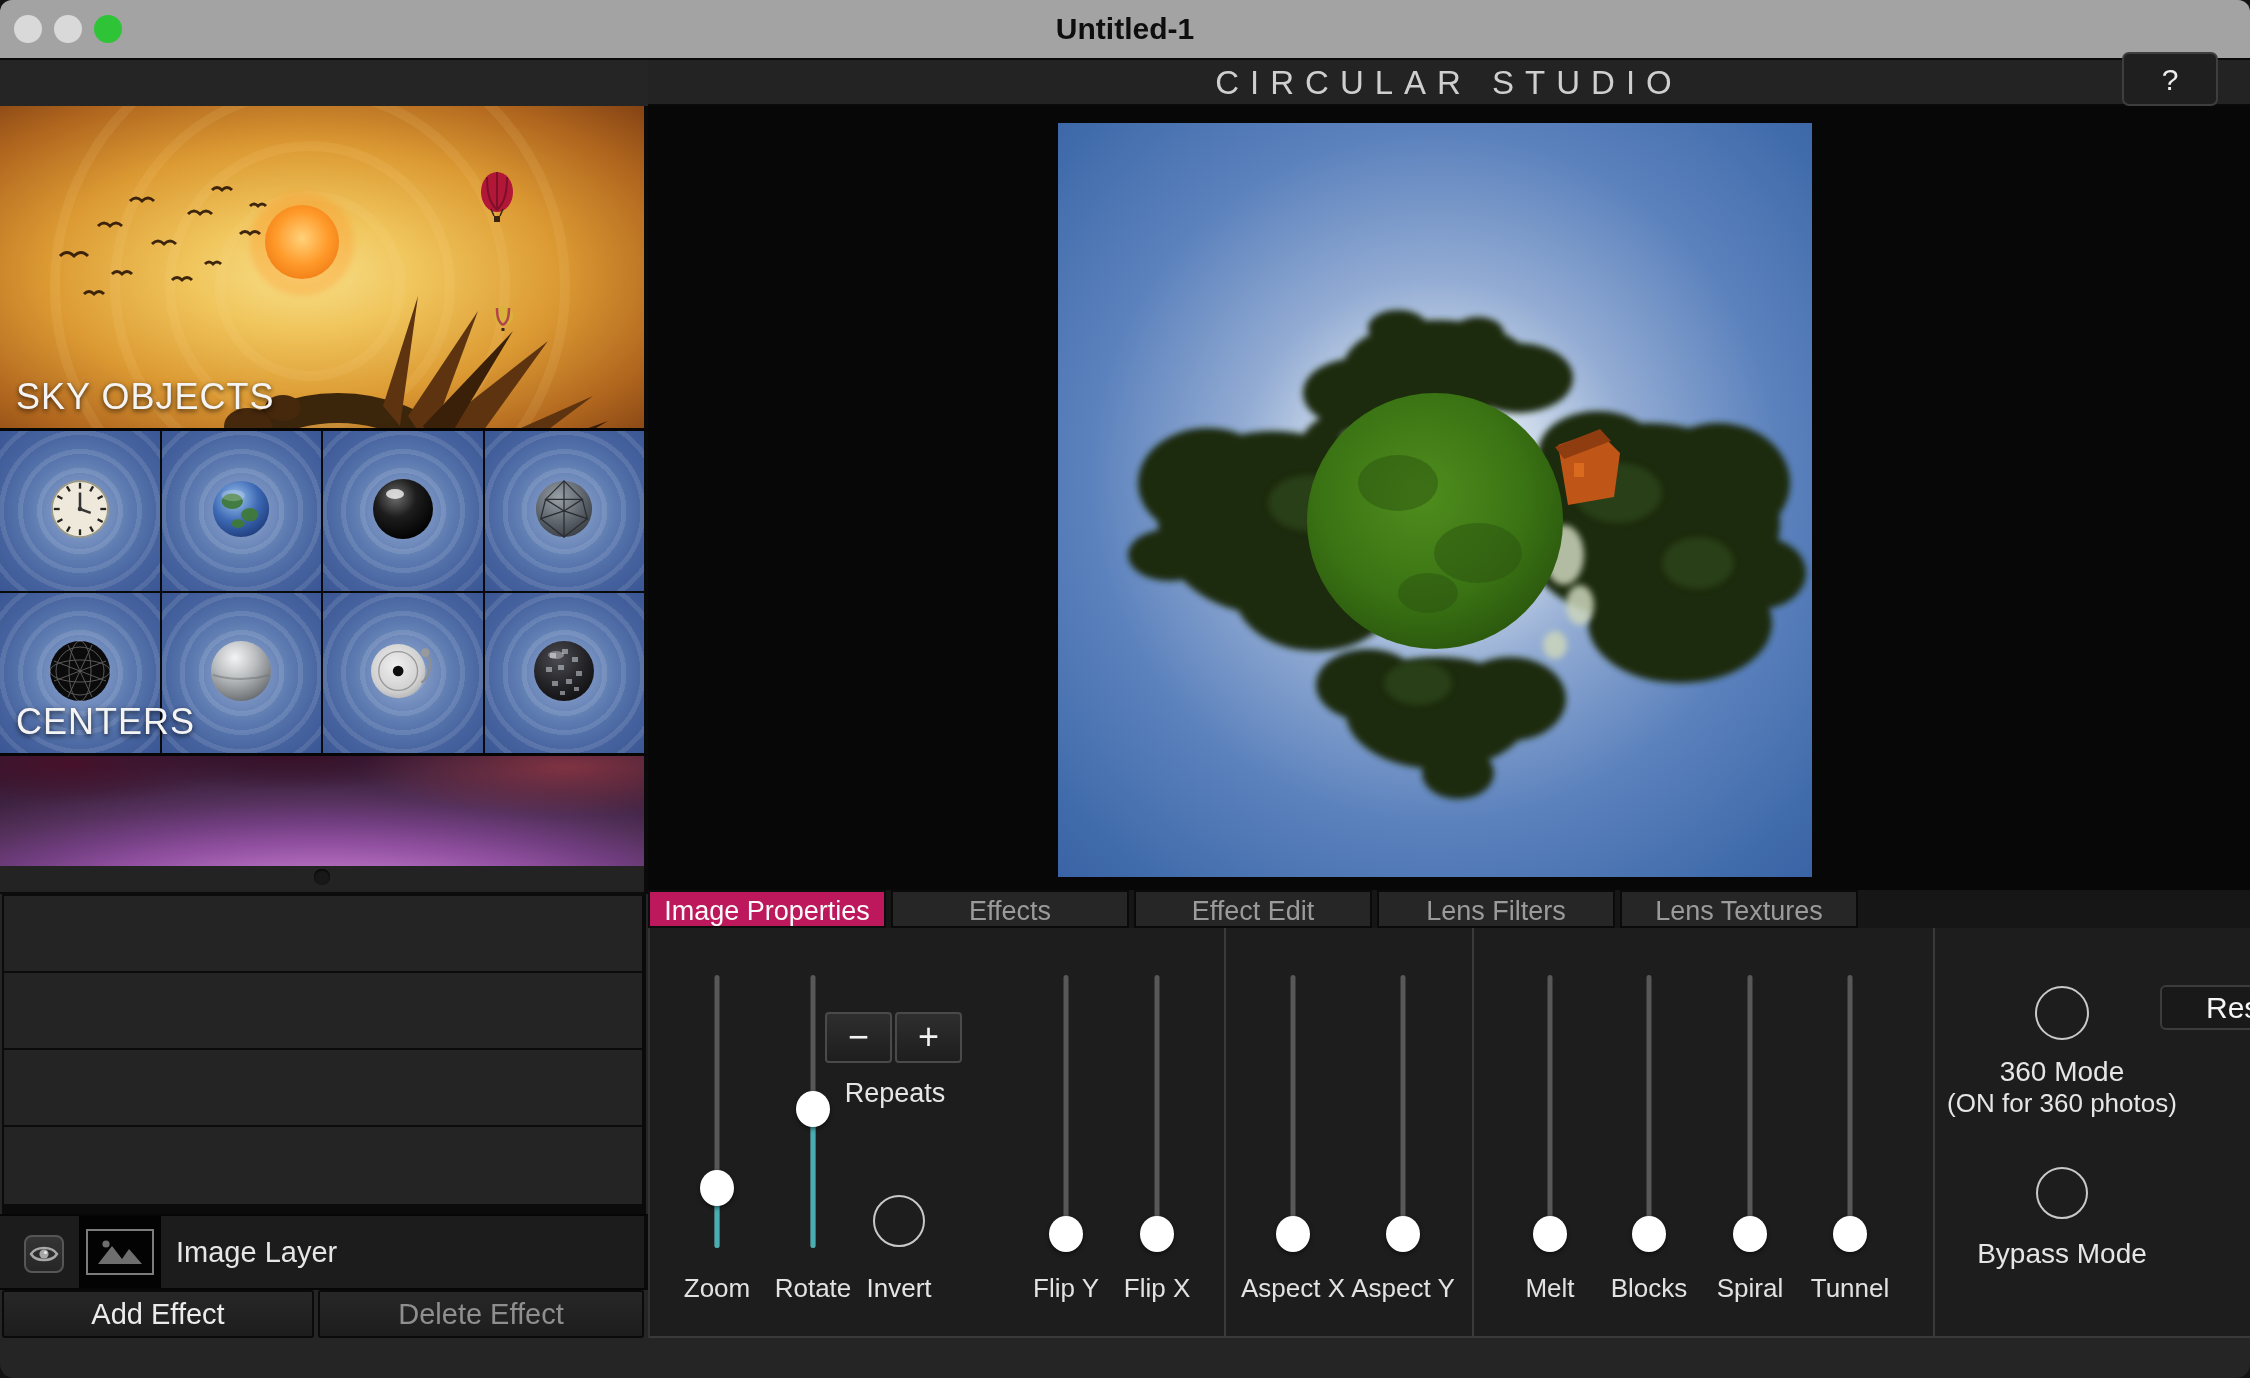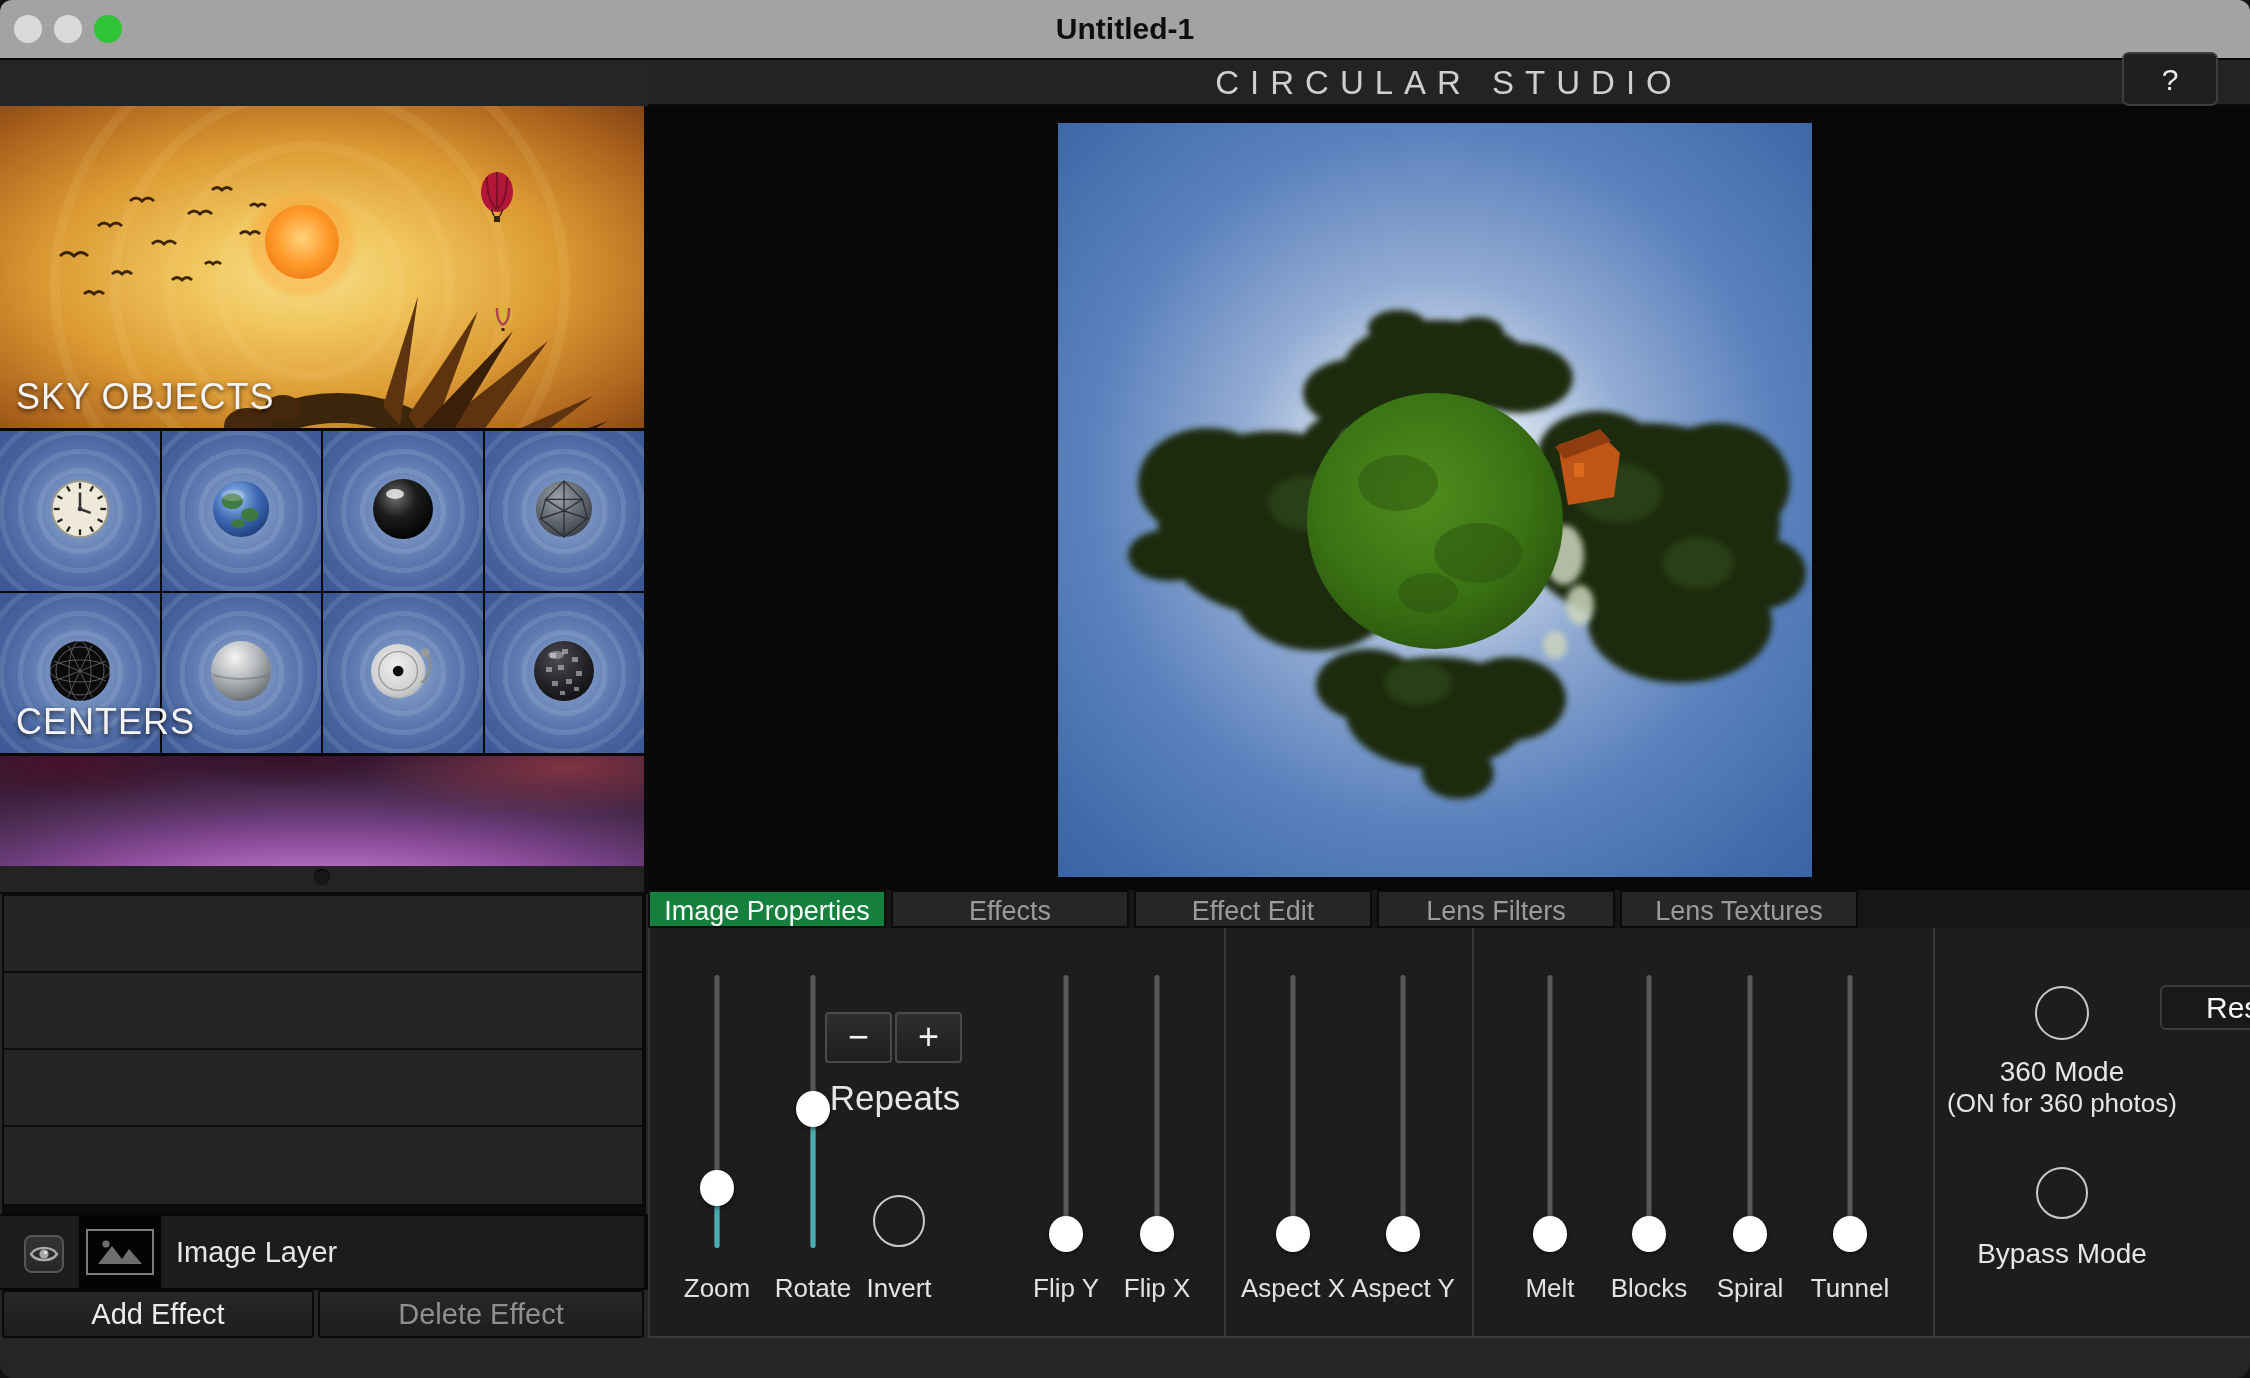--- a/index.html
+++ b/index.html
@@ -46,21 +46,21 @@
   #add-effect{left:2px;width:312px;color:#ececec;}
   #delete-effect{left:318px;width:326px;color:#8f8f8f;}
 
   
   #canvas{position:absolute;left:648px;top:106px;width:1602px;height:784px;background:#070707;}
   #planet-img{position:absolute;left:410px;top:17px;width:754px;height:754px;}
 
   
   #tabs{position:absolute;left:648px;top:890px;width:1602px;height:38px;background:#161616;display:flex;gap:5px;}
   .tab{height:38px;width:238px;box-sizing:border-box;text-align:center;line-height:38px;font-size:27px;color:#9b9b9b;background:#262626;border:2px solid #0a0a0a;}
-  .tab.active{background:#15803d;border-color:#0d0d0d;color:#fafafa;}
+  .tab.active{background:#be185d;border-color:#0d0d0d;color:#fafafa;}
 
   
   #controls{position:absolute;left:648px;top:928px;width:1602px;height:410px;background:#1d1d1d;border-left:2px solid #333;border-bottom:2px solid #3a3a3a;box-sizing:border-box;}
   .vdiv{position:absolute;top:0;width:2px;height:408px;background:#3a3a3a;}
   .slider{position:absolute;top:0;width:120px;height:334px;}
   .slider .track{position:absolute;left:50%;transform:translateX(-50%);top:47px;width:5px;height:273px;background:#585858;border-radius:3px;}
   .slider .fill{position:absolute;left:50%;transform:translateX(-50%);width:5px;background:var(--accent);border-radius:3px;}
   .slider .thumb{position:absolute;left:50%;transform:translateX(-50%);width:34px;height:36px;background:#fff;border-radius:50%;box-shadow:0 2px 4px rgba(0,0,0,.5);}
   .slabel{position:absolute;left:0;width:100%;top:345px;text-align:center;color:#e2e2e2;font-size:26px;}
   .rep-btn{position:absolute;top:84px;width:67px;height:51px;background:linear-gradient(#2e2e2e,#1e1e1e);border:2px solid #4a4a4a;border-radius:4px;box-sizing:border-box;color:#f2f2f2;font-size:36px;font-weight:300;text-align:center;line-height:45px;}
@@ -426,21 +426,21 @@
       <div class="tab">Lens Textures</div>
     </div>
 
   <div id="controls">
     <div class="vdiv" style="left:574px"></div>
     <div class="vdiv" style="left:822px"></div>
     <div class="vdiv" style="left:1283px"></div>
 
     <div class="rep-btn" style="left:175px">−</div>
     <div class="rep-btn" style="left:245px">+</div>
-    <div class="mode-label" style="left:140px;top:150px;width:210px;font-size:35px">Repeats</div>
+    <div class="mode-label" style="left:140px;top:150px;width:210px;font-size:27px">Repeats</div>
 
     <div class="circle-btn" style="left:223px;top:267px;width:52px;height:52px"></div>
     <div class="mode-label" style="left:189px;top:345px;width:120px;font-size:26px">Invert</div>
 
     <div class="circle-btn" style="left:1385px;top:58px;width:54px;height:54px"></div>
     <div class="mode-label" style="left:1302px;top:128px;width:220px">360 Mode</div>
     <div class="mode-label" style="left:1262px;top:160px;width:300px;font-size:26px">(ON for 360 photos)</div>
 
     <div class="circle-btn" style="left:1386px;top:239px;width:52px;height:52px"></div>
     <div class="mode-label" style="left:1302px;top:310px;width:220px">Bypass Mode</div>

